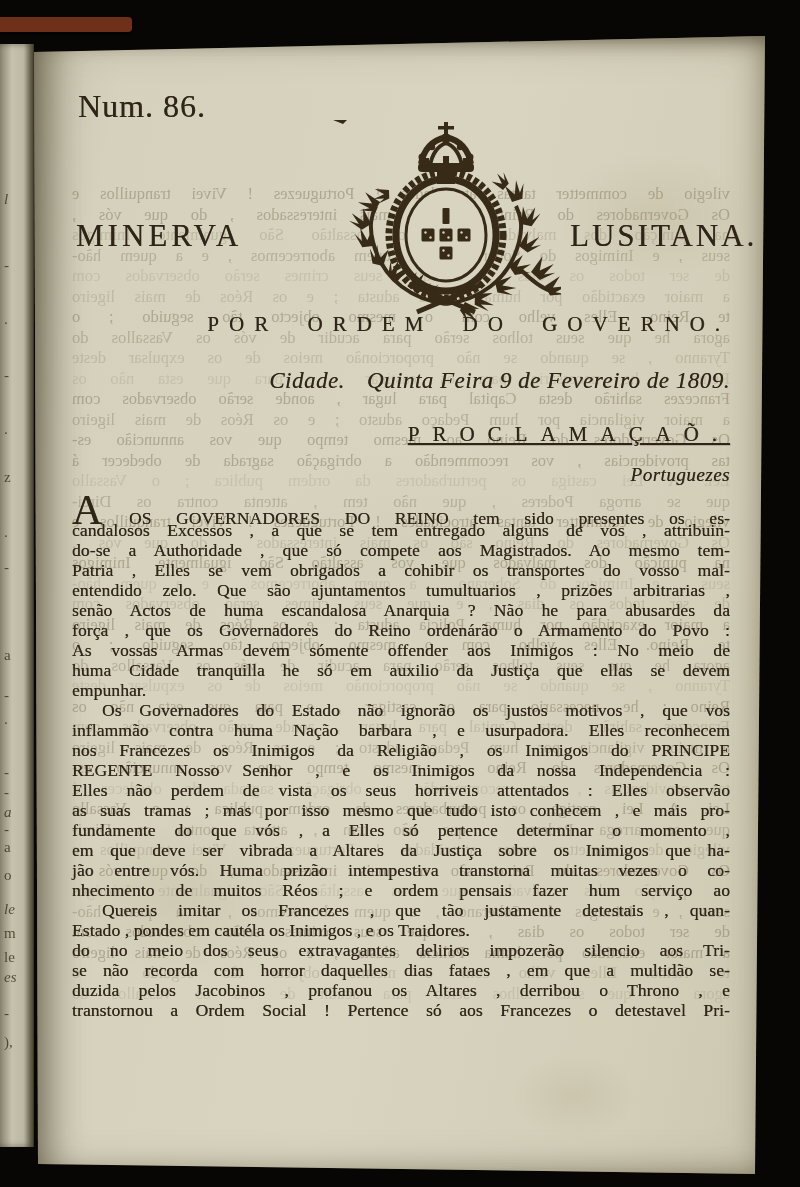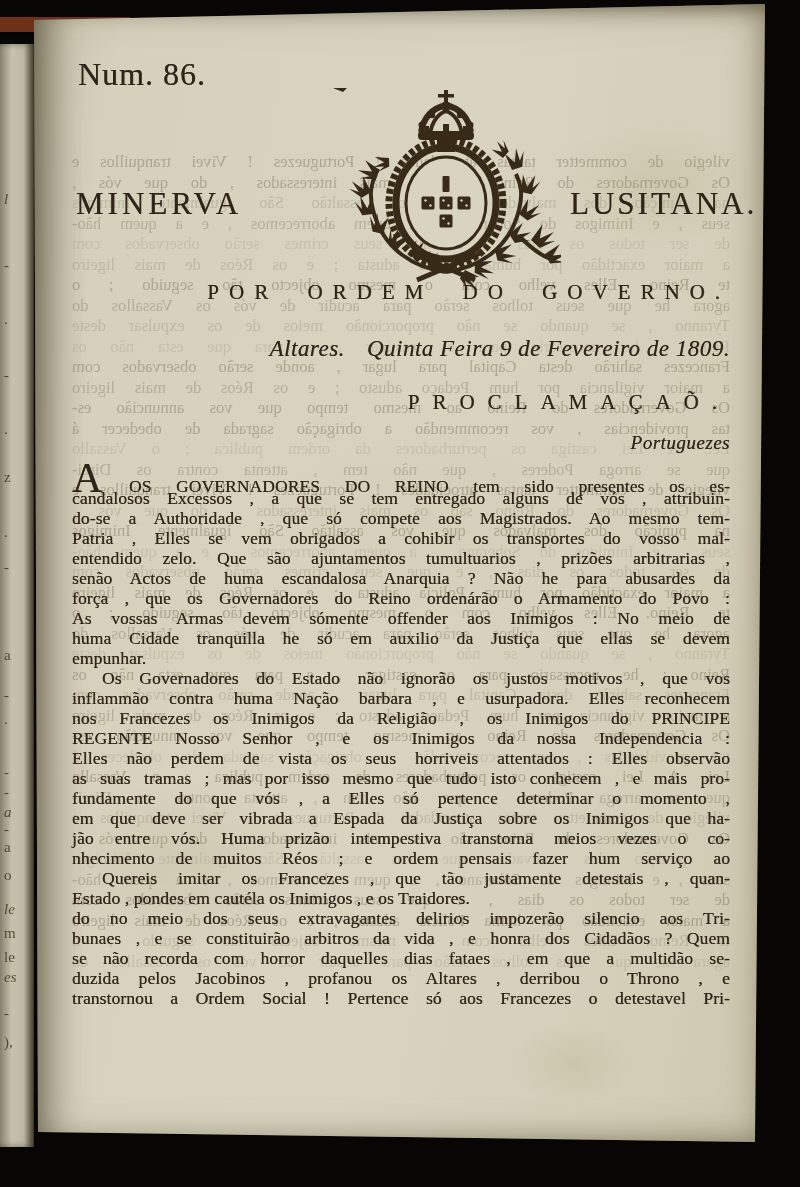--- a/index.html
+++ b/index.html
@@ -8,21 +8,21 @@
   
   .spine-edge{position:absolute;left:0;top:17px;width:132px;height:15px;background:#6e3018;
               border-radius:0 4px 4px 0;box-shadow:0 2px 3px rgba(0,0,0,.6);}
   
   .facing-strip{position:absolute;left:0;top:44px;width:34px;height:1103px;
                 background:linear-gradient(90deg,#8a8572 0%,#c6c2ad 35%,#bcb8a3 70%,#6d6652 96%,#3a3526 100%);
                 box-shadow:inset -4px 0 6px rgba(40,34,20,.5);}
   .frag{position:absolute;color:#42361f;font-size:15px;line-height:14px;opacity:.85;}
   .frag.i{font-style:italic;}
   
-  .page{position:absolute;left:34px;top:4px;width:733px;height:1140px;
+  .page{position:absolute;left:34px;top:36px;width:733px;height:1140px;
         background:linear-gradient(100deg,#beba a4 0%,#c9c5af 2%,#d5d1bc 10%,#d8d4c0 50%,#d3ceb8 84%,#ccc7b0 100%);
         background:linear-gradient(100deg,#c9c5af 0%,#d5d1bc 10%,#d8d4c0 50%,#d3ceb8 84%,#ccc7b0 100%);
         clip-path:polygon(0px 16px,731px 0px,721px 1138px,4px 1128px);
         box-shadow:inset 0 0 45px rgba(95,84,56,.28), inset 28px 0 38px -16px rgba(55,46,26,.6),
                    inset -12px -6px 28px -8px rgba(85,74,46,.4), inset 0 14px 18px -10px rgba(60,50,30,.5);
         color:#2e2417;}
   .stains{position:absolute;inset:0;z-index:2;pointer-events:none;
         background:
          radial-gradient(140px 90px at 620px 180px,rgba(150,135,95,.14),transparent 70%),
          radial-gradient(180px 120px at 150px 860px,rgba(150,135,95,.12),transparent 70%),
@@ -38,21 +38,21 @@
   .abs{position:absolute;z-index:3;}
   .issue{left:44px;top:52px;font-size:32px;letter-spacing:1px;}
   .mast{top:182px;font-size:31px;}
   .mast-left{left:42px;letter-spacing:4px;}
   .mast-right{left:536px;letter-spacing:3px;}
   .emblem{left:299px;top:84px;z-index:3;}
   .colblock{left:38px;width:658px;text-align:right;}
   .order{top:276px;font-size:21px;letter-spacing:10px;word-spacing:14px;}
   .dateline{top:332px;font-size:23px;font-style:italic;letter-spacing:.5px;}
   .dateline .place{margin-right:22px;}
-  .proc{top:386px;font-size:21px;letter-spacing:13px;}
+  .proc{top:386px;font-size:21px;letter-spacing:13px;text-decoration:underline;}
   .saluto{top:428px;font-size:19px;font-style:italic;letter-spacing:.5px;}
   .body-text{left:38px;top:464px;width:658px;font-size:17.5px;line-height:20px;letter-spacing:.1px;}
   .bl{height:20px;}
   .bl.j{text-align:justify;text-align-last:justify;}
   .bl.ind{text-indent:30px;}
   .dc{font-size:42px;line-height:20px;letter-spacing:2px;}
 </style>
 </head>
 <body>
 
@@ -205,21 +205,21 @@
           <use href="#cl" transform="translate(132,182) rotate(100) scale(.9)"></use>
         </g>
       </g>
     </svg>
 
     <div class="abs mast mast-right inkshadow">LUSITANA.</div>
 
     <div class="abs colblock order inkshadow">POR ORDEM DO GOVERNO.</div>
 
     <div class="abs colblock dateline inkshadow">
-      <span class="place">Altares.</span><span>Quinta Feira 9 de Fevereiro de 1809.</span>
+      <span class="place">Cidade.</span><span>Quinta Feira 9 de Fevereiro de 1809.</span>
     </div>
 
     <div class="abs colblock proc inkshadow">PROCLAMAÇAÕ.</div>
 
     <div class="abs colblock saluto inkshadow">Portuguezes</div>
 
     <div class="abs body-text inkshadow" id="body-text">
         <div class="bl j"><span class="dc">A</span> OS GOVERNADORES DO REINO tem sido presentes os es-</div>
         <div class="bl j">candalosos Excessos , a que se tem entregado alguns de vós , attribuin-</div>
         <div class="bl j">do-se a Authoridade , que só compete aos Magistrados. Ao mesmo tem-</div>
@@ -230,25 +230,24 @@
         <div class="bl j">As vossas Armas devem sómente offender aos Inimigos : No meio de</div>
         <div class="bl j">huma Cidade tranquilla he só em auxilio da Justiça que ellas se devem</div>
         <div class="bl">empunhar.</div>
         <div class="bl j ind">Os Governadores do Estado não ignorão os justos motivos , que vos</div>
         <div class="bl j">inflammão contra huma Nação barbara , e usurpadora. Elles reconhecem</div>
         <div class="bl j">nos Francezes os Inimigos da Religião , os Inimigos do PRINCIPE</div>
         <div class="bl j">REGENTE Nosso Senhor , e os Inimigos da nossa Independencia :</div>
         <div class="bl j">Elles não perdem de vista os seus horriveis attentados : Elles observão</div>
         <div class="bl j">as suas tramas ; mas por isso mesmo que tudo isto conhecem , e mais pro-</div>
         <div class="bl j">fundamente do que vós , a Elles só pertence determinar o momento ,</div>
-        <div class="bl j">em que deve ser vibrada a Espada da Justiça sobre os Inimigos que ha-</div>
-        <div class="bl j">jão entre vós. Huma prizão intempestiva transtorna meios vezes o co-</div>
+        <div class="bl j">em que deve ser vibrada a Altares da Justiça sobre os Inimigos que ha-</div>
+        <div class="bl j">jão entre vós. Huma prizão intempestiva transtorna muitas vezes o co-</div>
         <div class="bl j">nhecimento de muitos Réos ; e ordem pensais fazer hum serviço ao</div>
         <div class="bl j ind">Quereis imitar os Francezes , que tão justamente detestais , quan-</div>
         <div class="bl">Estado , pondes em cautéla os Inimigos , e os Traidores.</div>
         <div class="bl j">do no meio dos seus extravagantes delirios impozerão silencio aos Tri-</div>
-        <div class="bl j">bunaes , e se constituirão arbitros da vida , e honra dos Cidadãos ? Quem</div>
         <div class="bl j">se não recorda com horror daquelles dias fataes , em que a multidão se-</div>
         <div class="bl j">duzida pelos Jacobinos , profanou os Altares , derribou o Throno , e</div>
         <div class="bl j">transtornou a Ordem Social ! Pertence só aos Francezes o detestavel Pri-</div>
       </div>
   </div>
 </div>
 
 </body></html>

